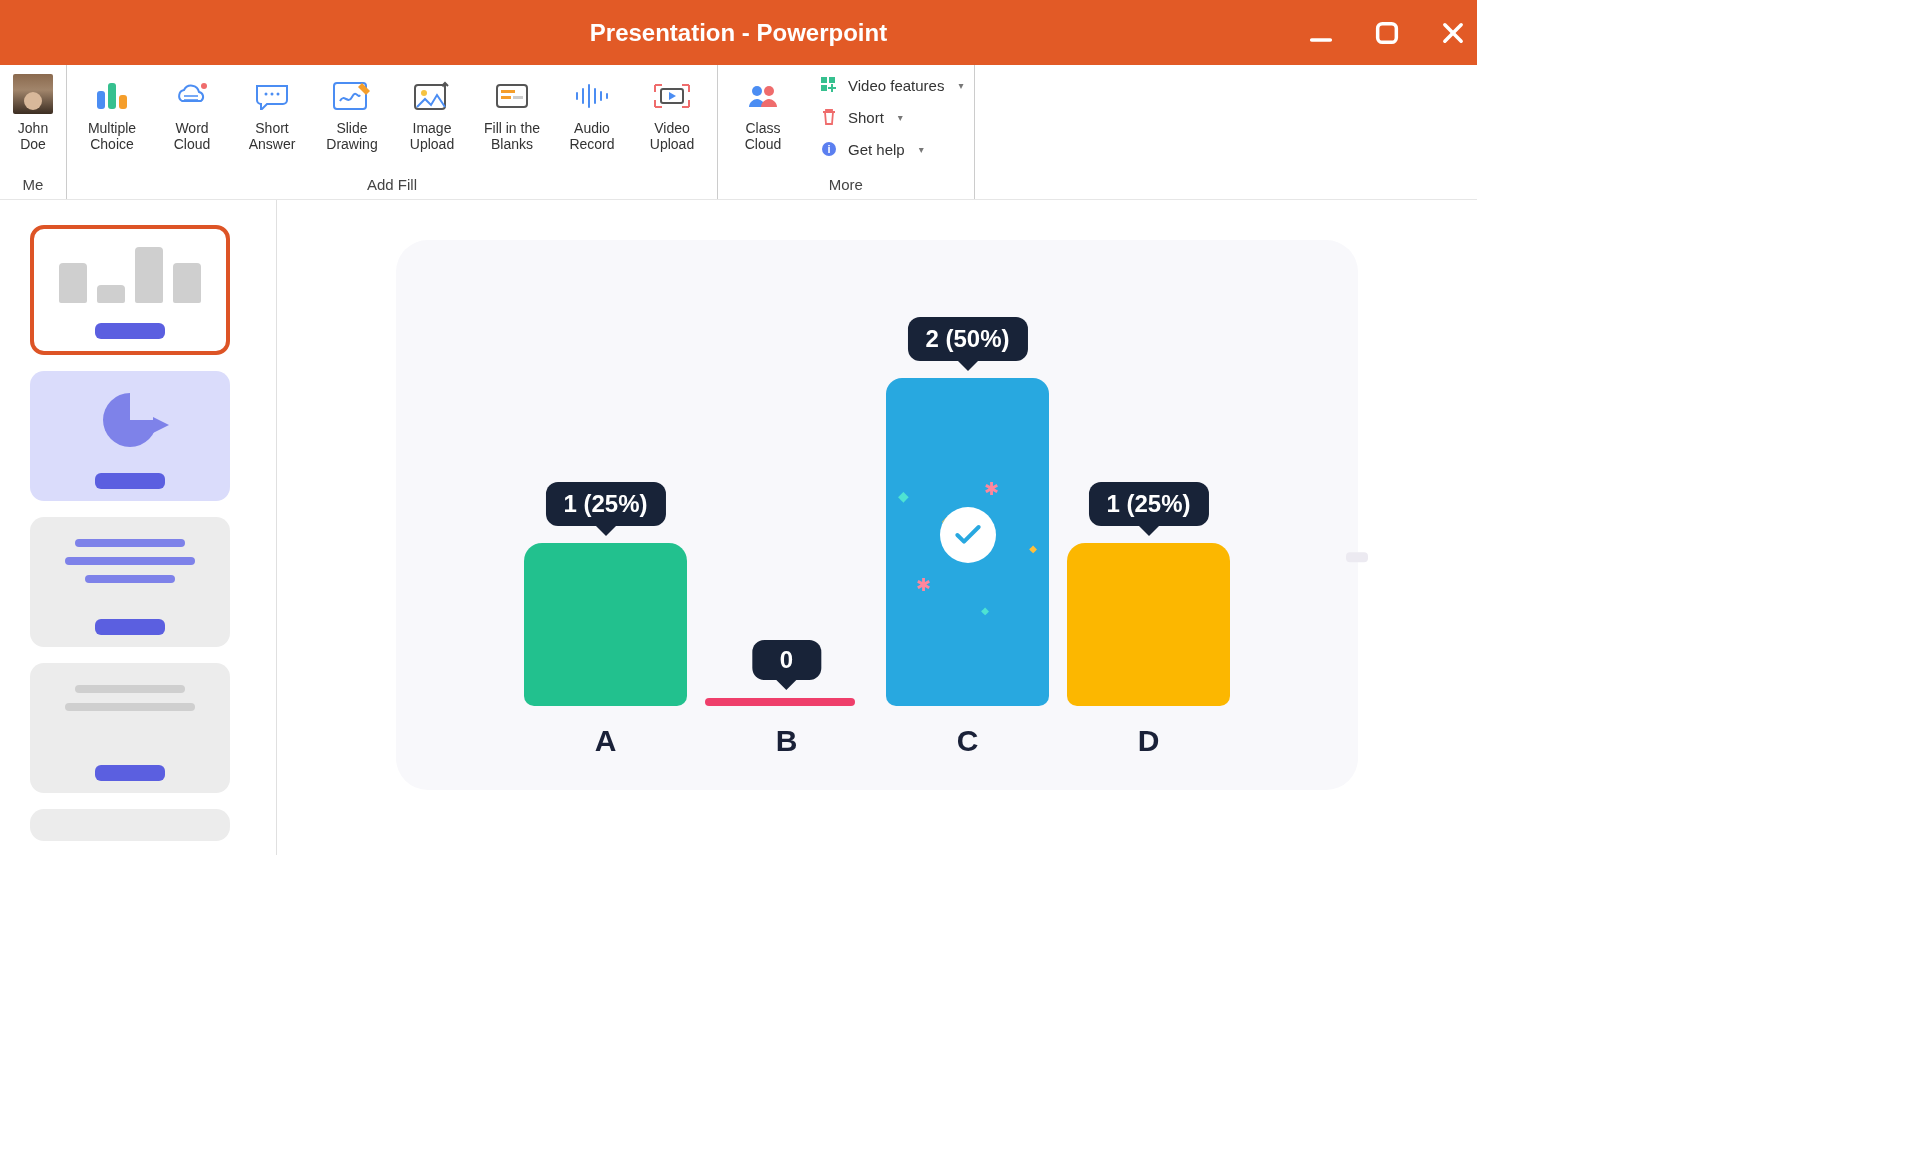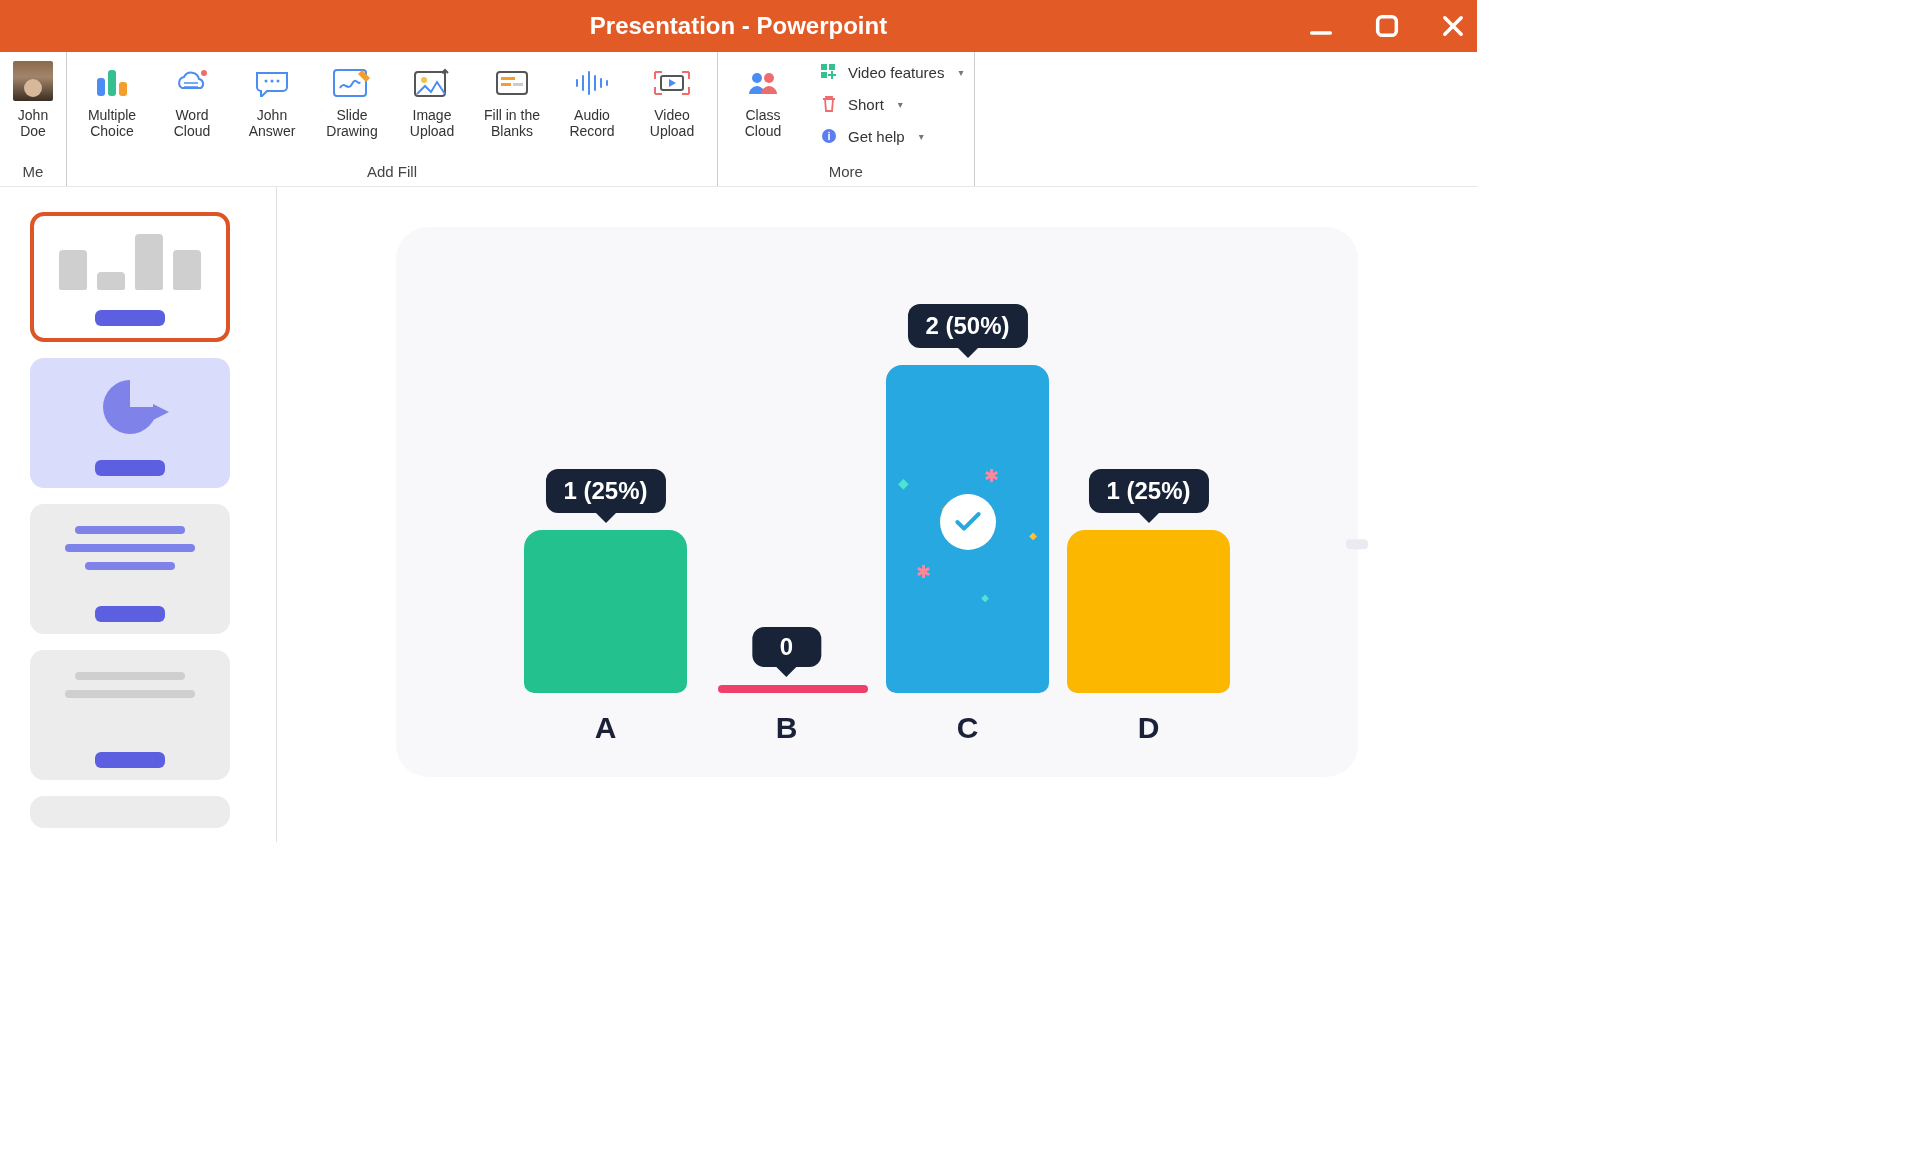--- a/index.html
+++ b/index.html
@@ -1,19 +1,19 @@
 <!DOCTYPE html>
 <html><head>
 <meta charset="utf-8">
 <style>
   * { box-sizing: border-box; margin: 0; padding: 0; }
   body { font-family: "Segoe UI", Arial, sans-serif; background: #fff; width: 1477px; height: 857px; overflow: hidden; }
 
   
-  .titlebar { height: 52px; background: #e25a26; display: flex; align-items: center; justify-content: center; position: relative; }
+  .titlebar { height: 65px; background: #e25a26; display: flex; align-items: center; justify-content: center; position: relative; }
   .titlebar-title { color: #fff; font-size: 24px; font-weight: 600; }
   .win-controls { position: absolute; right: 10px; top: 0; height: 100%; display: flex; align-items: center; gap: 38px; }
   .win-icon { width: 28px; height: 28px; display: inline-block; }
   .win-icon svg { width: 100%; height: 100%; }
 
   
   .ribbon { height: 135px; border-bottom: 1px solid #e6e6e6; display: flex; align-items: stretch; }
   .rgroup { border-right: 1px solid #ccc; padding: 5px 10px 4px; display: flex; flex-direction: column; }
   .rgroup-items { display: flex; flex: 1; align-items: flex-start; gap: 10px; }
   .rgroup-label { text-align: center; font-size: 15px; color: #444; margin-top: auto; padding-bottom: 2px; }
@@ -38,21 +38,21 @@
   .thumb.active { background: #fff; border: 4px solid #dd5426; padding:12px;}
   .thumb.secondary { background: #dadcfb; }
   .thumb .foot-pill { position:absolute; bottom:12px; left:50%; transform:translateX(-50%); width:70px; height:16px; background:#5b5fe0; border-radius:6px;}
 
   .canvas-wrap { flex:1; display:flex; align-items:flex-start; justify-content:center; padding-top:40px; position:relative;}
   .slide { width: 962px; height: 550px; background:#f8f8fb; border-radius: 32px; position:relative;}
 
   
   .chart { position:absolute; left:0; right:0; bottom:32px;}
   .bars { display:flex; align-items:flex-end; justify-content:center; gap:18px; height:410px;}
-  .col { width: 163px; display:flex; flex-direction:column; align-items:flex-end; justify-content:flex-end; position:relative; height:100%;}
+  .col { width: 163px; display:flex; flex-direction:column; align-items:flex-start; justify-content:flex-end; position:relative; height:100%;}
   .bar { width:163px; border-radius: 18px 18px 10px 10px;}
   .bar.a { height:163px; background:#22c18e;}
   .bar.b { height:8px; width:150px; background:#ef3f6b; border-radius:4px;}
   .bar.c { height:328px; background:#28a8e0; border-radius: 16px 16px 10px 10px; position:relative;}
   .bar.d { height:163px; background:#fcb700;}
   .labels { display:flex; justify-content:center; gap:18px; margin-top:18px;}
   .labels span { width:163px; text-align:center; font-size:30px; font-weight:700; color:#1a2138;}
 
   .tooltip { position:absolute; left:50%; transform:translateX(-50%); background:#182338; color:#fff; font-size:24px; font-weight:700; padding:8px 18px; border-radius:12px; white-space:nowrap;}
   .tooltip::after { content:""; position:absolute; left:50%; bottom:-10px; transform:translateX(-50%); border:10px solid transparent; border-top-color:#182338; border-bottom:none;}
@@ -138,21 +138,21 @@
       </div>
       <div class="rbtn">
         <span class="icon">
           <svg width="38" height="28" viewBox="0 0 38 28">
               <path d="M4 4h30v14a4 4 0 0 1-4 4H14l-6 6v-6H8a4 4 0 0 1-4-4V4z" fill="none" stroke="#4b8df3" stroke-width="2"></path>
               <circle cx="13" cy="12" r="1.5" fill="#4b8df3"></circle>
               <circle cx="19" cy="12" r="1.5" fill="#4b8df3"></circle>
               <circle cx="25" cy="12" r="1.5" fill="#4b8df3"></circle>
             </svg>
         </span>
-        <span class="label">John Answer</span>
+        <span class="label">Short Answer</span>
       </div>
       <div class="rbtn">
         <span class="icon">
           <svg width="40" height="30" viewBox="0 0 40 30">
               <rect x="2" y="2" width="32" height="26" rx="3" fill="none" stroke="#4b8df3" stroke-width="2"></rect>
               <path d="M8 20c4-8 8 4 12-4s6 2 8-2" fill="none" stroke="#4b8df3" stroke-width="2"></path>
               <path d="M30 2l8 8-4 4-8-8z" fill="#f59e2b"></path>
             </svg>
         </span>
         <span class="label">Slide Drawing</span>

